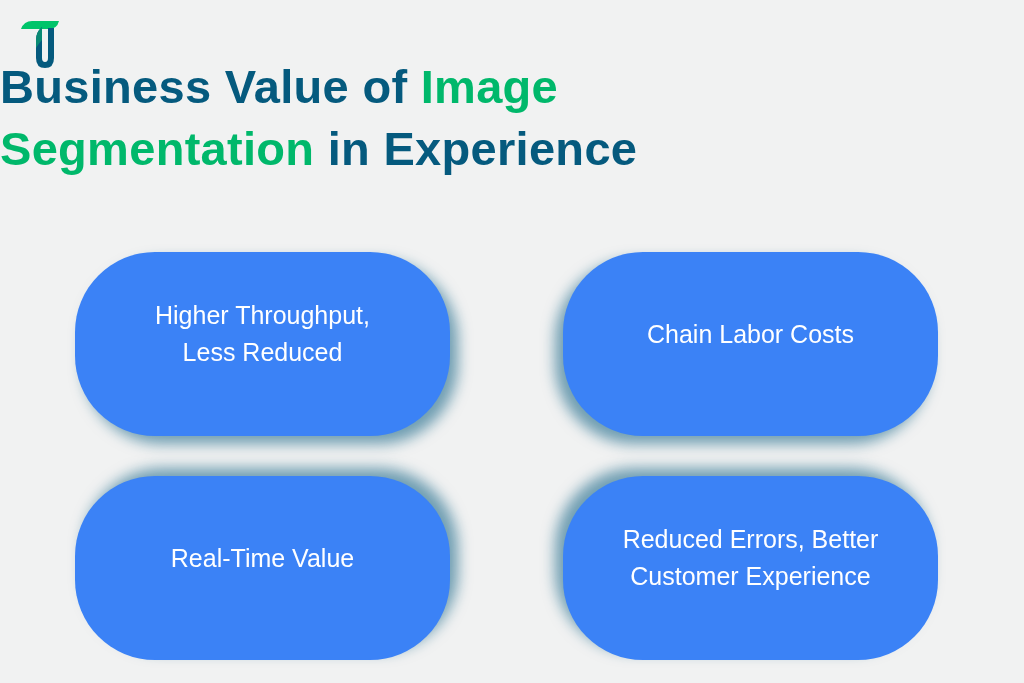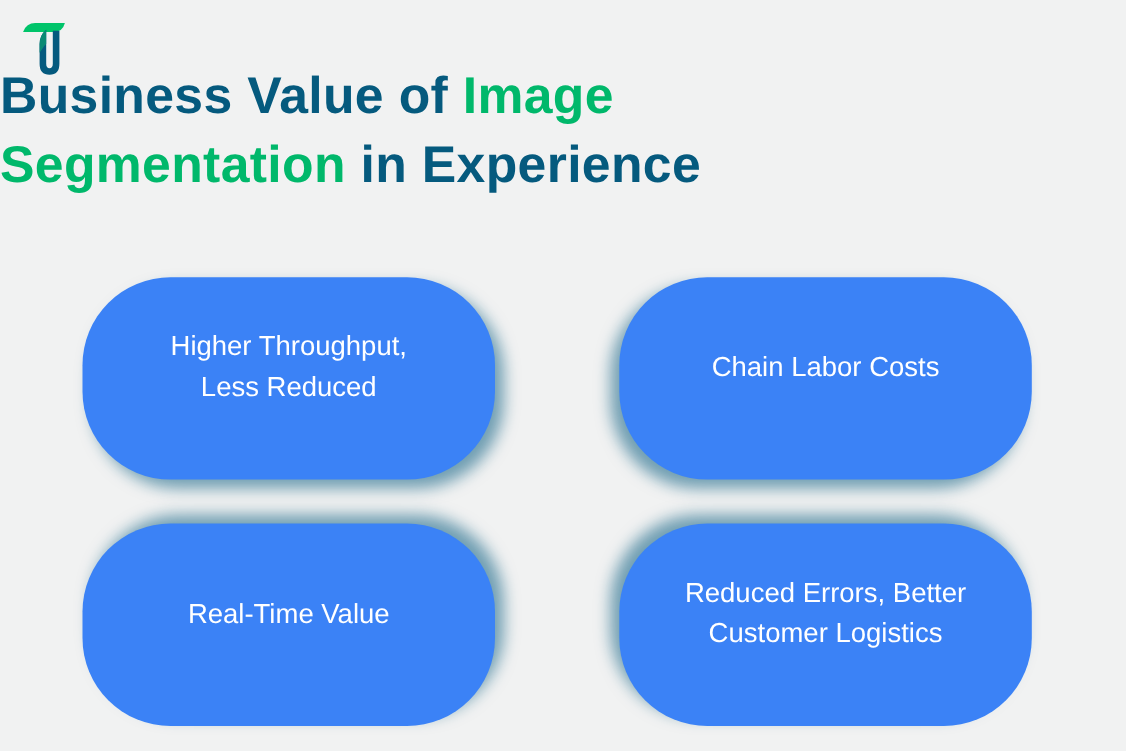--- a/index.html
+++ b/index.html
@@ -53,14 +53,14 @@
   <span>Less Reduced</span>
 </div>
 <div class="pill tr">
   <span>Chain Labor Costs</span>
 </div>
 <div class="pill bl">
   <span>Real-Time Value</span>
 </div>
 <div class="pill br">
   <span>Reduced Errors, Better</span>
-  <span>Customer Logistics</span>
+  <span>Customer Experience</span>
 </div>
 
 </body></html>

